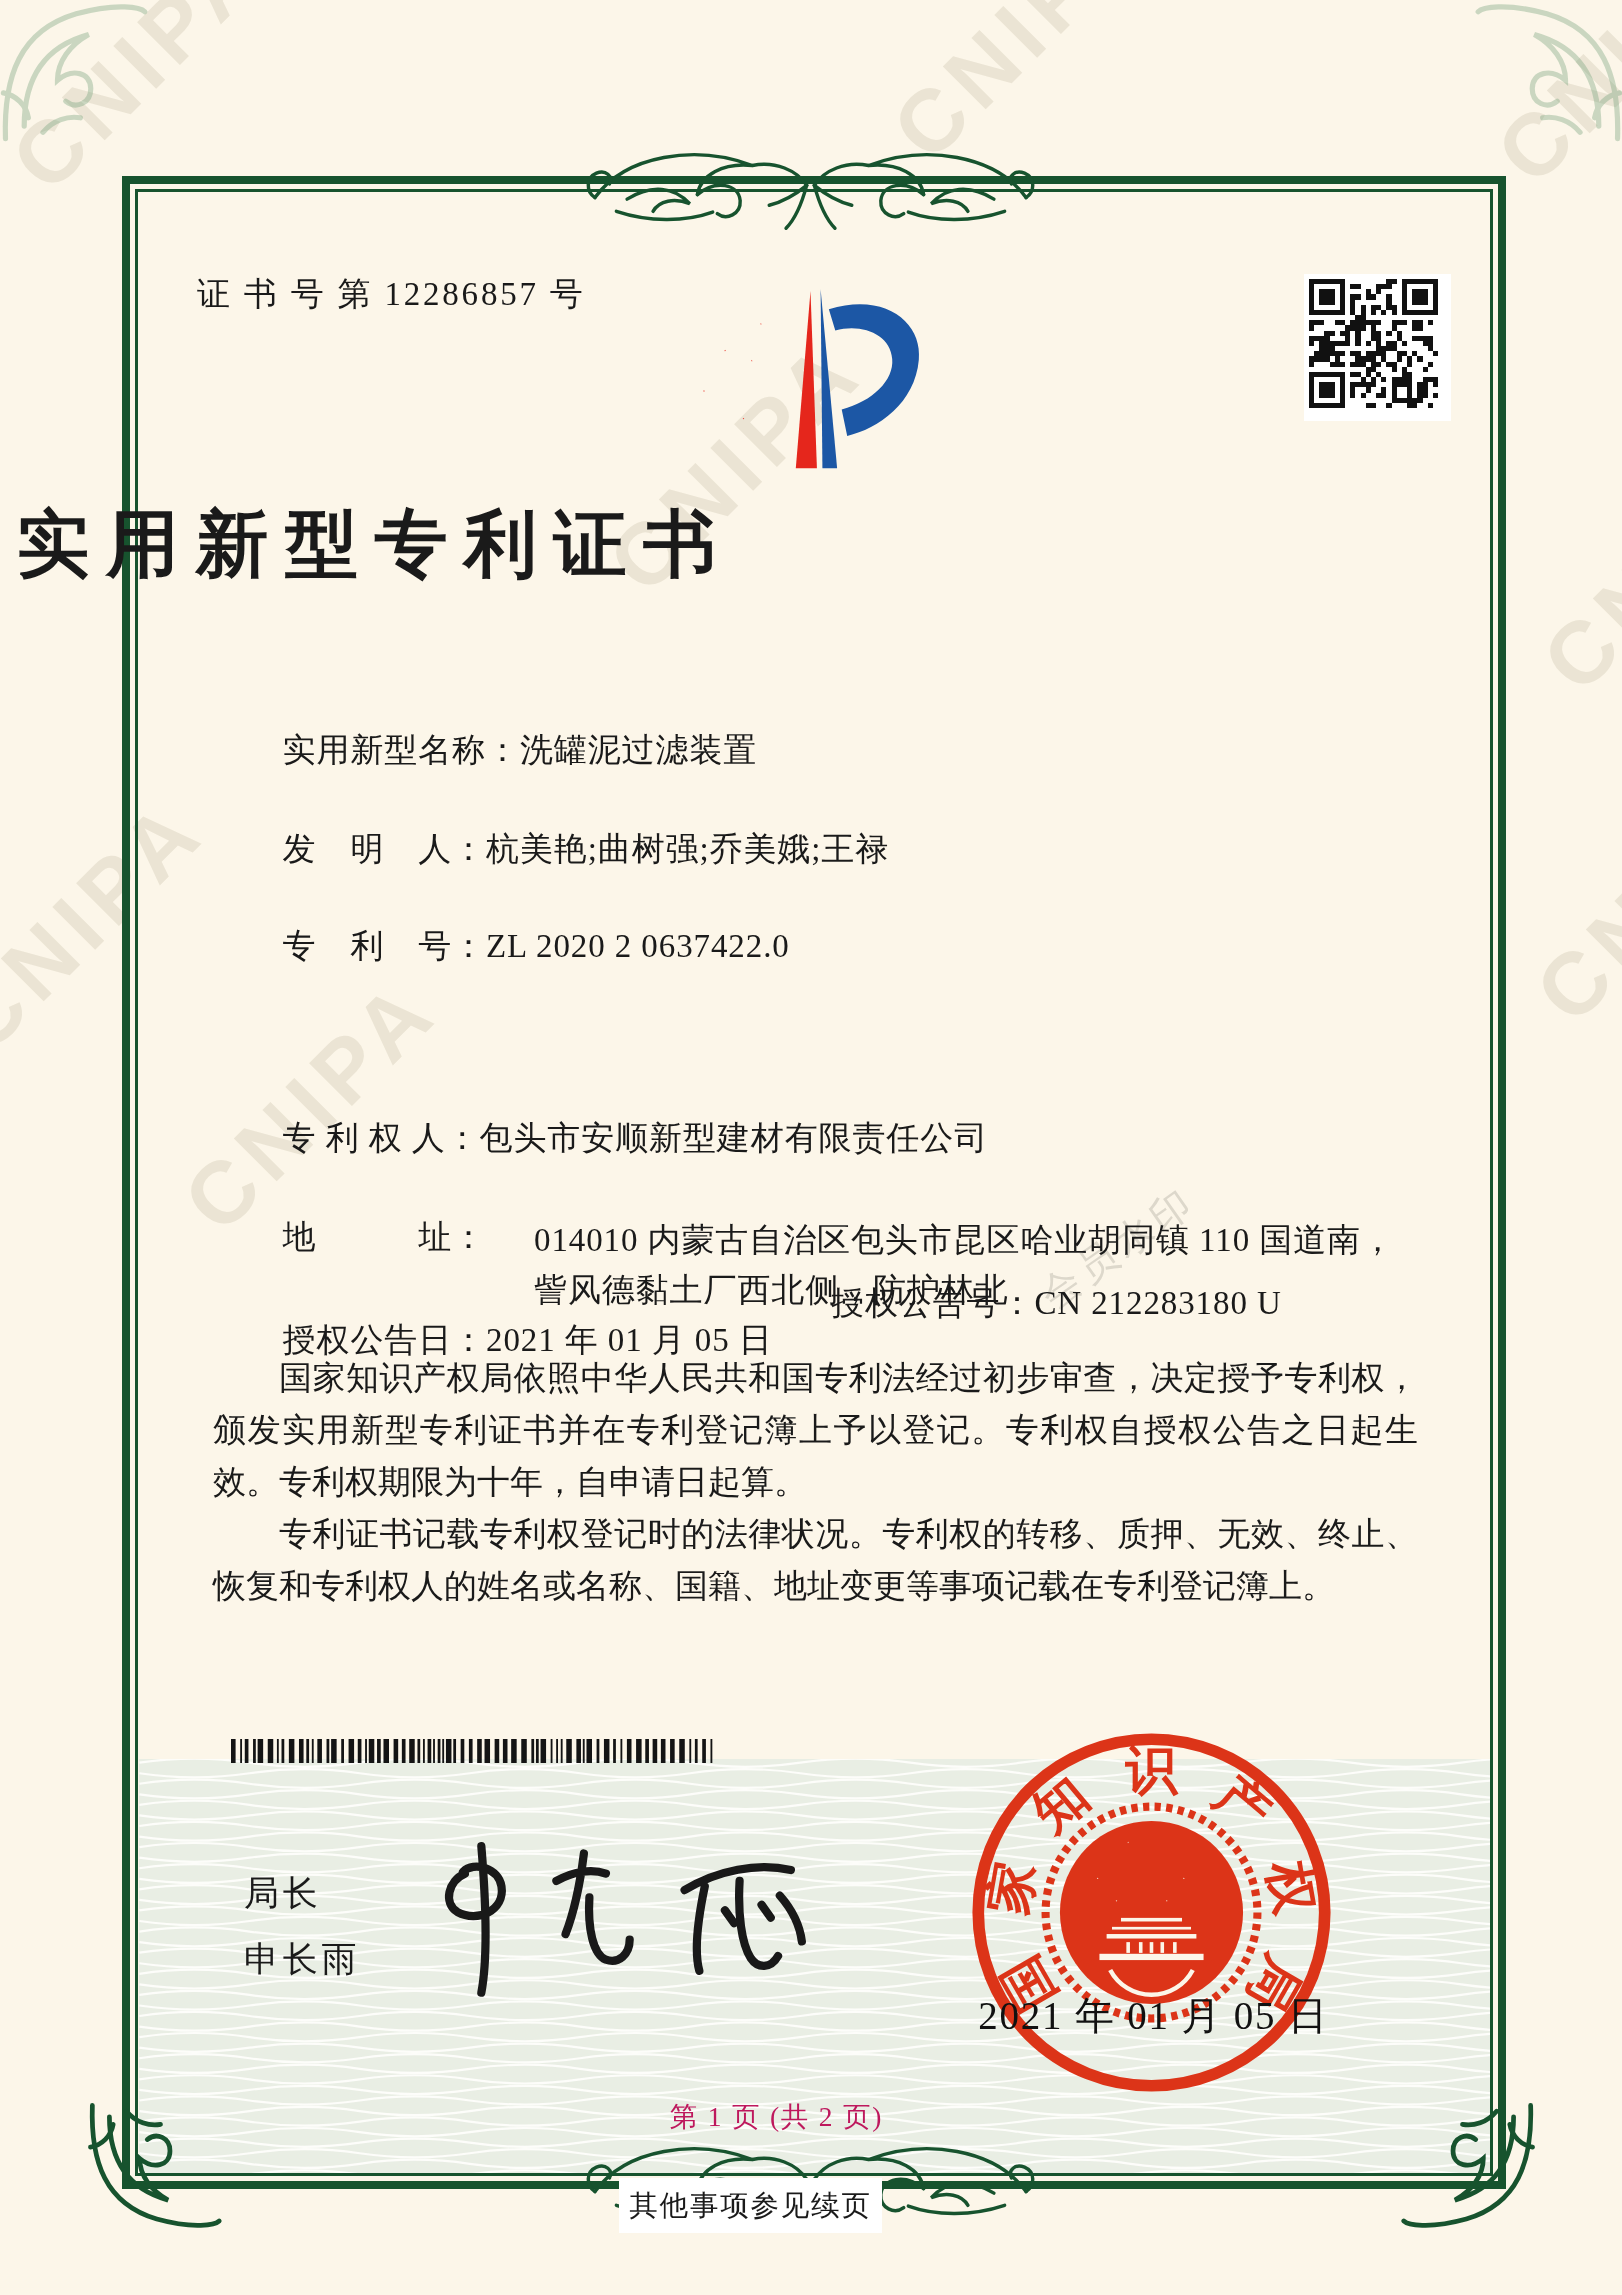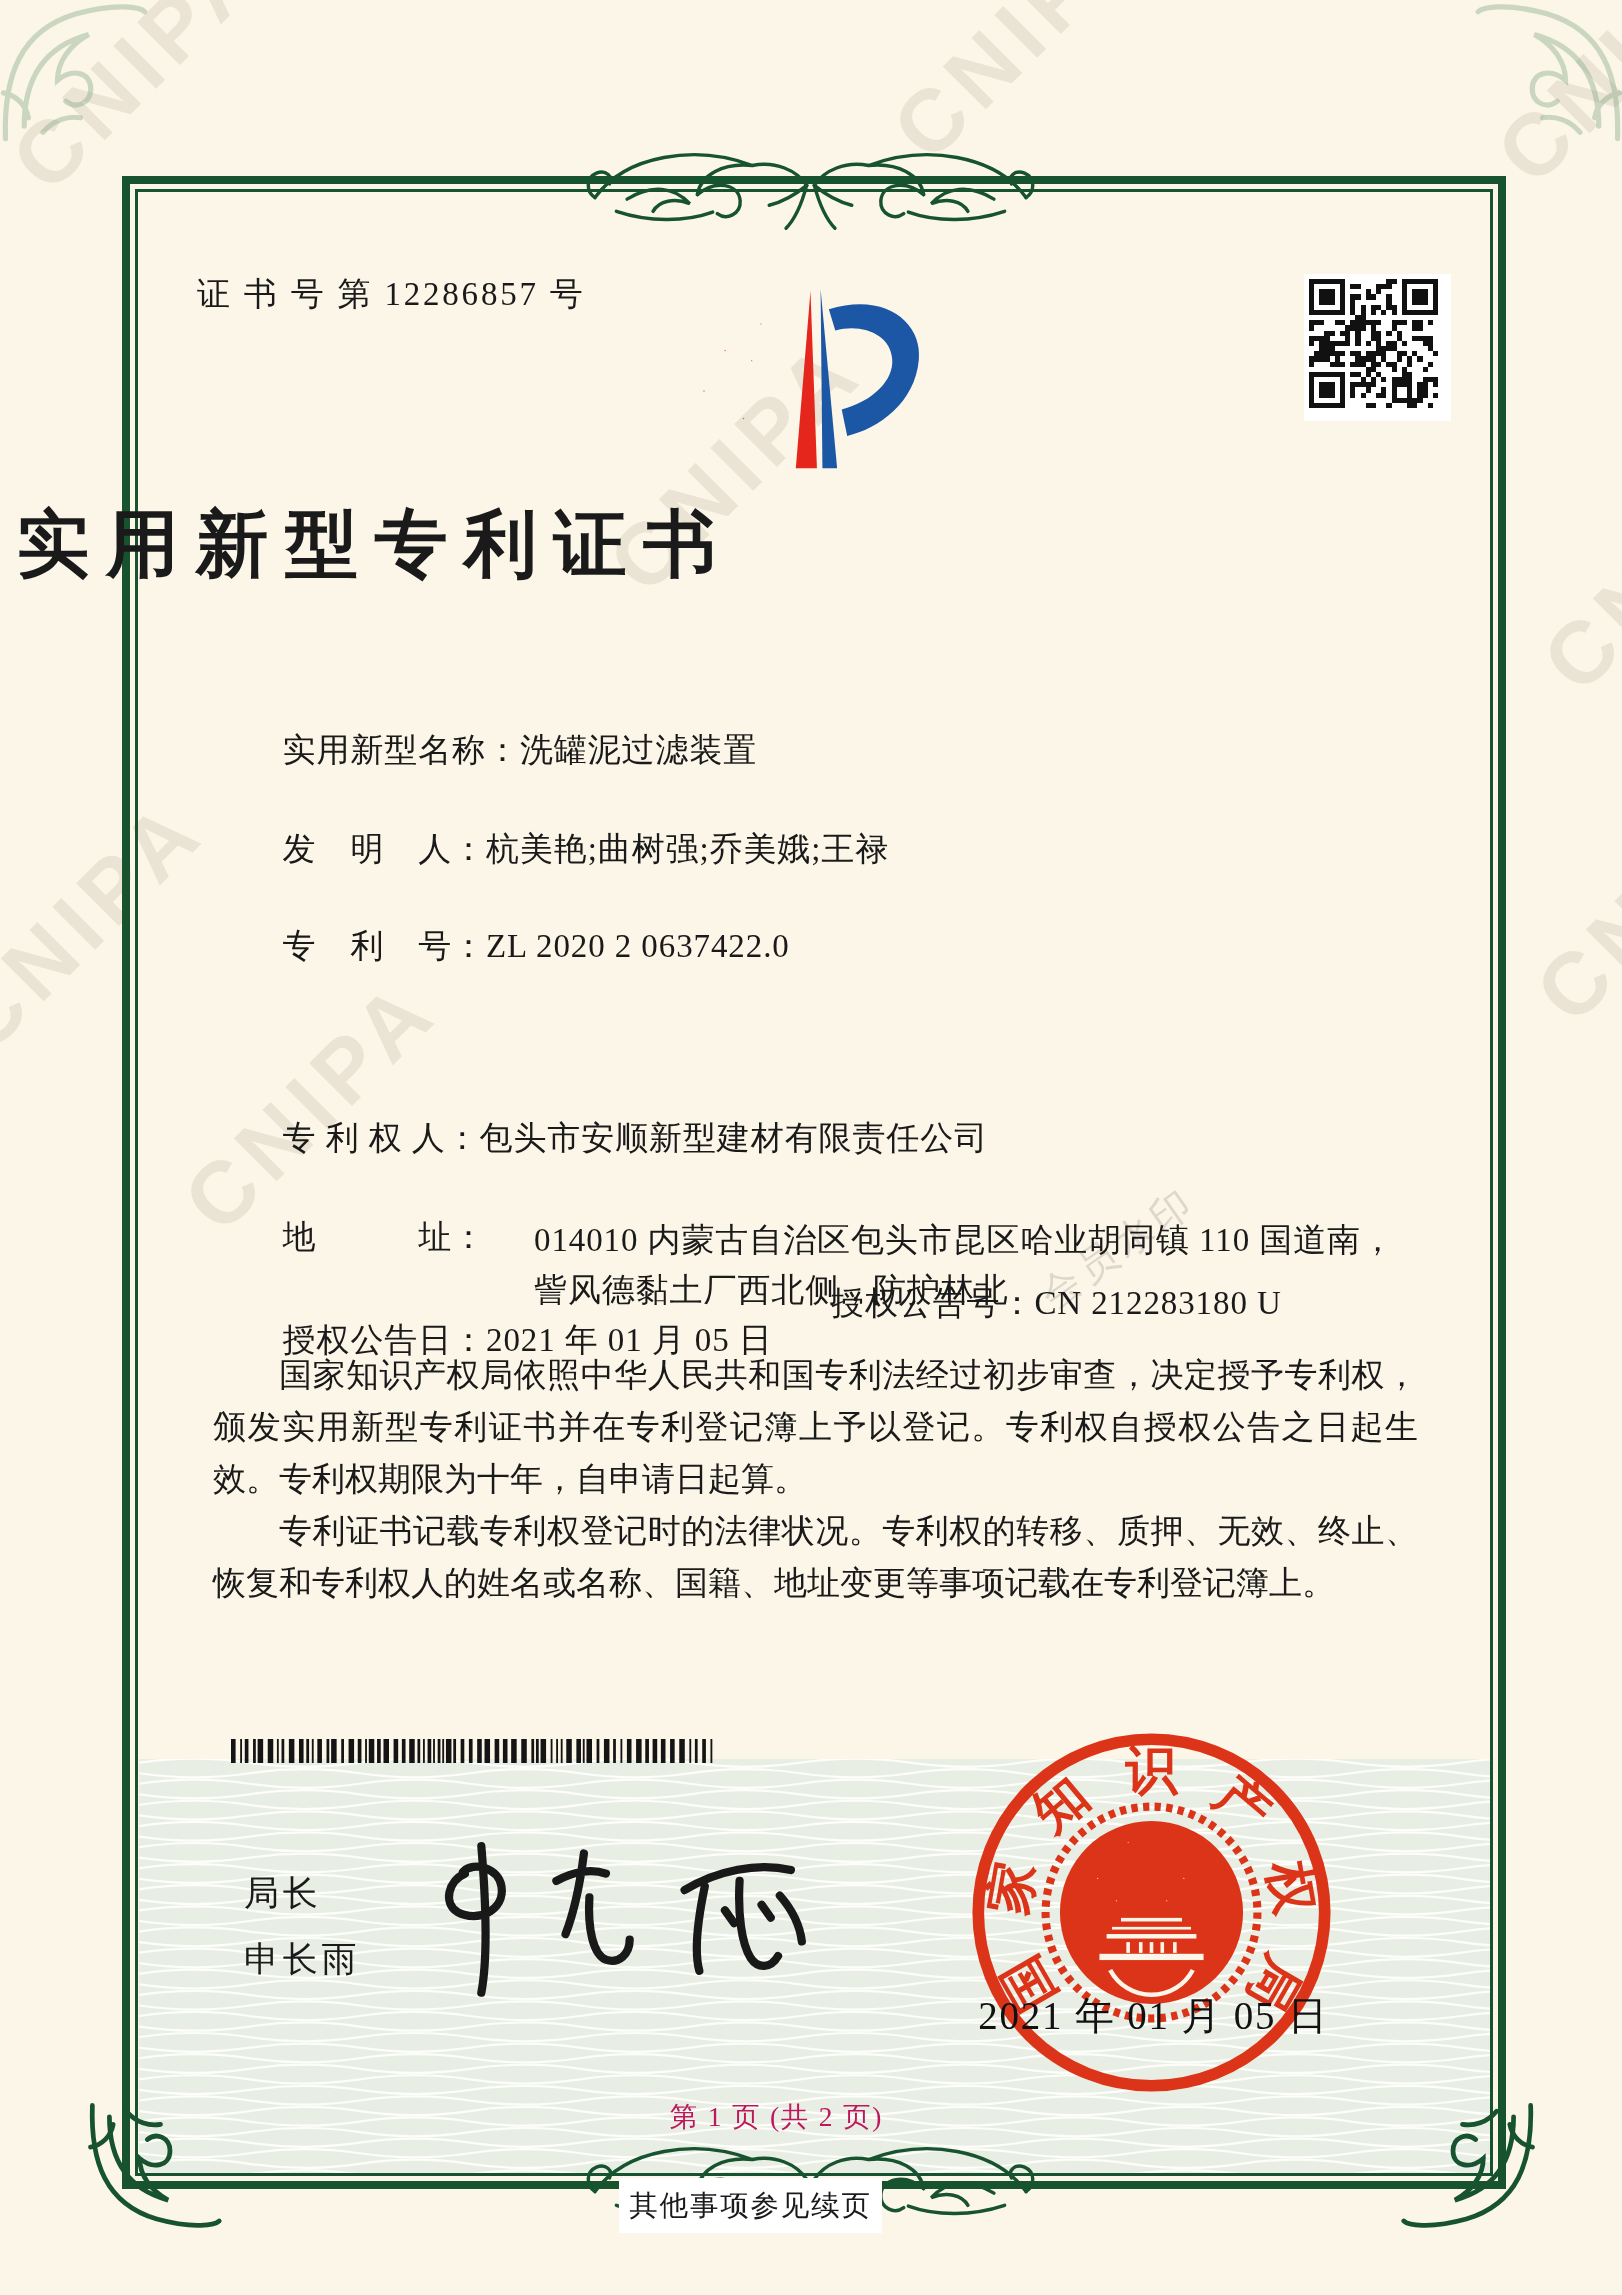--- a/index.html
+++ b/index.html
@@ -21,21 +21,21 @@
   
   .certno{position:absolute;left:197px;top:272px;font-size:33px;letter-spacing:2.8px;}
   .qrbox{position:absolute;left:1304px;top:274px;width:138px;height:138px;background:#fff;padding:4.6px;}
   .title{position:absolute;left:0;top:496px;width:100%;
          font-size:73px;font-weight:700;letter-spacing:16.5px;text-indent:16.5px;}
   
   .frow{position:absolute;left:246px;font-size:33px;letter-spacing:0.9px;white-space:pre;}
   .flabel{display:inline-block;white-space:pre;}
   .fvalblock{display:inline-block;vertical-align:top;white-space:normal;width:992px;line-height:50px;margin-left:48px;}
   .paras{position:absolute;left:213px;top:1352px;width:1205px;font-size:33px;line-height:52px;
-         text-align:justify;font-family:Liberation Mono, monospace;}
+         text-align:justify;}
   .paras p{margin:0;text-indent:66px;}
   .barcode{position:absolute;left:231px;top:1739px;width:485px;height:24px;}
   
   .signer{position:absolute;left:244px;font-family:"Liberation Sans","DejaVu Sans",sans-serif;
           font-size:35px;letter-spacing:3.7px;}
   .signature{position:absolute;left:409px;top:1826px;width:478px;height:174px;}
   
   .seal{position:absolute;left:963px;top:1724px;width:377px;height:377px;}
   .sealdate{position:absolute;left:970px;top:1989px;width:367px;text-align:center;
             font-size:39px;letter-spacing:1.8px;color:#111;}

